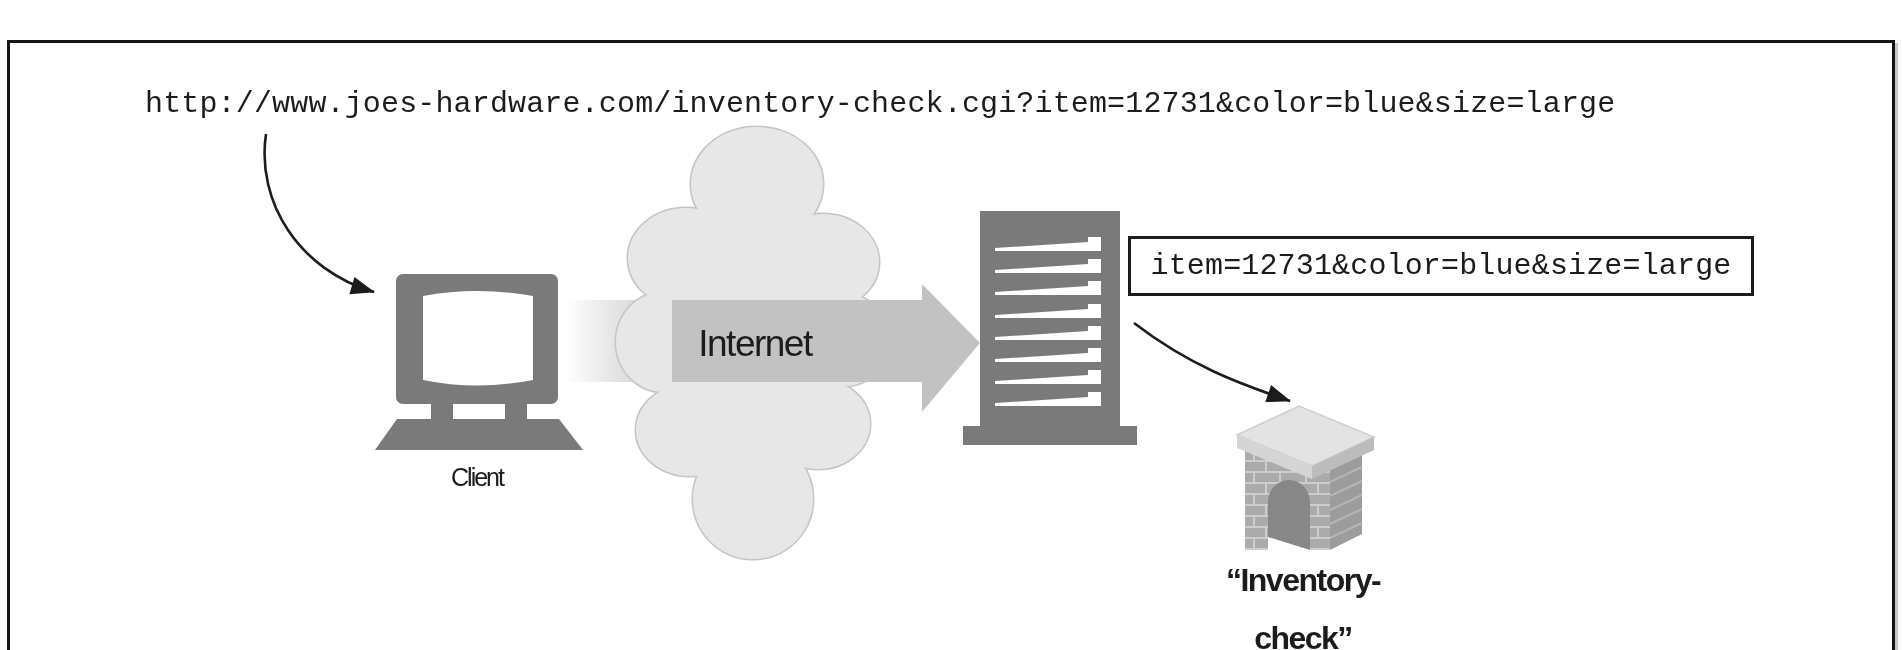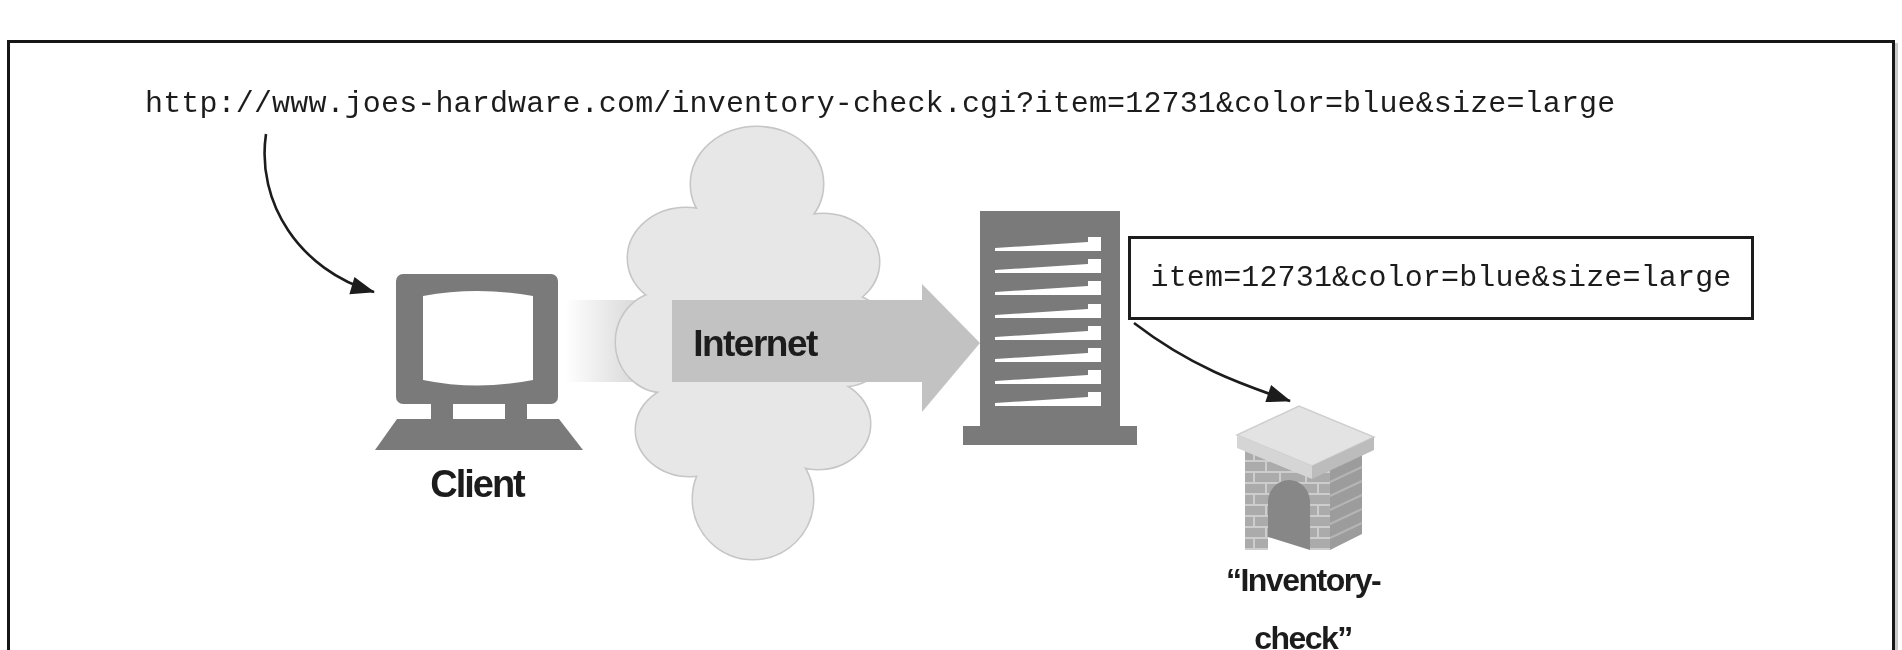--- a/index.html
+++ b/index.html
@@ -33,35 +33,35 @@
     font-family: "Liberation Mono", monospace;
     font-size: 30px;
     line-height: 34px;
     letter-spacing: 0.15px;
     white-space: nowrap;
     color: #1c1c1c;
   }
   .node-label {
     position: absolute;
     text-align: center;
-    font-weight: bold;
+    font-weight: normal;
     color: #1c1c1c;
   }
-  .client-label  { left: 397px;  top: 429px; width: 160px; font-size: 38px; letter-spacing: -2px; }
+  .client-label  { left: 397px;  top: 429px; width: 160px; font-size: 25px; letter-spacing: -2px; }
   .server-label  { left: 970px;  top: 429px; width: 160px; font-size: 38px; letter-spacing: -2px; }
   .internet-label{ left: 655px;  top: 289px; width: 200px; font-size: 37px; letter-spacing: -1.5px; }
   .gateway-label {
     left: 1178px; top: 517px; width: 250px;
     font-size: 32px; letter-spacing: -1.5px; line-height: 58px;
     font-weight: bold;
   }
   .query-box {
     position: absolute;
     left: 1128px; top: 202px;
-    width: 626px; height: 84px;
+    width: 626px; height: 60px;
     box-sizing: border-box;
     border: 3px solid #1c1c1c;
     background: #ffffff;
     display: flex;
     align-items: center;
     justify-content: center;
   }
   .query-box span {
     font-family: "Liberation Mono", monospace;
     font-size: 30px;

